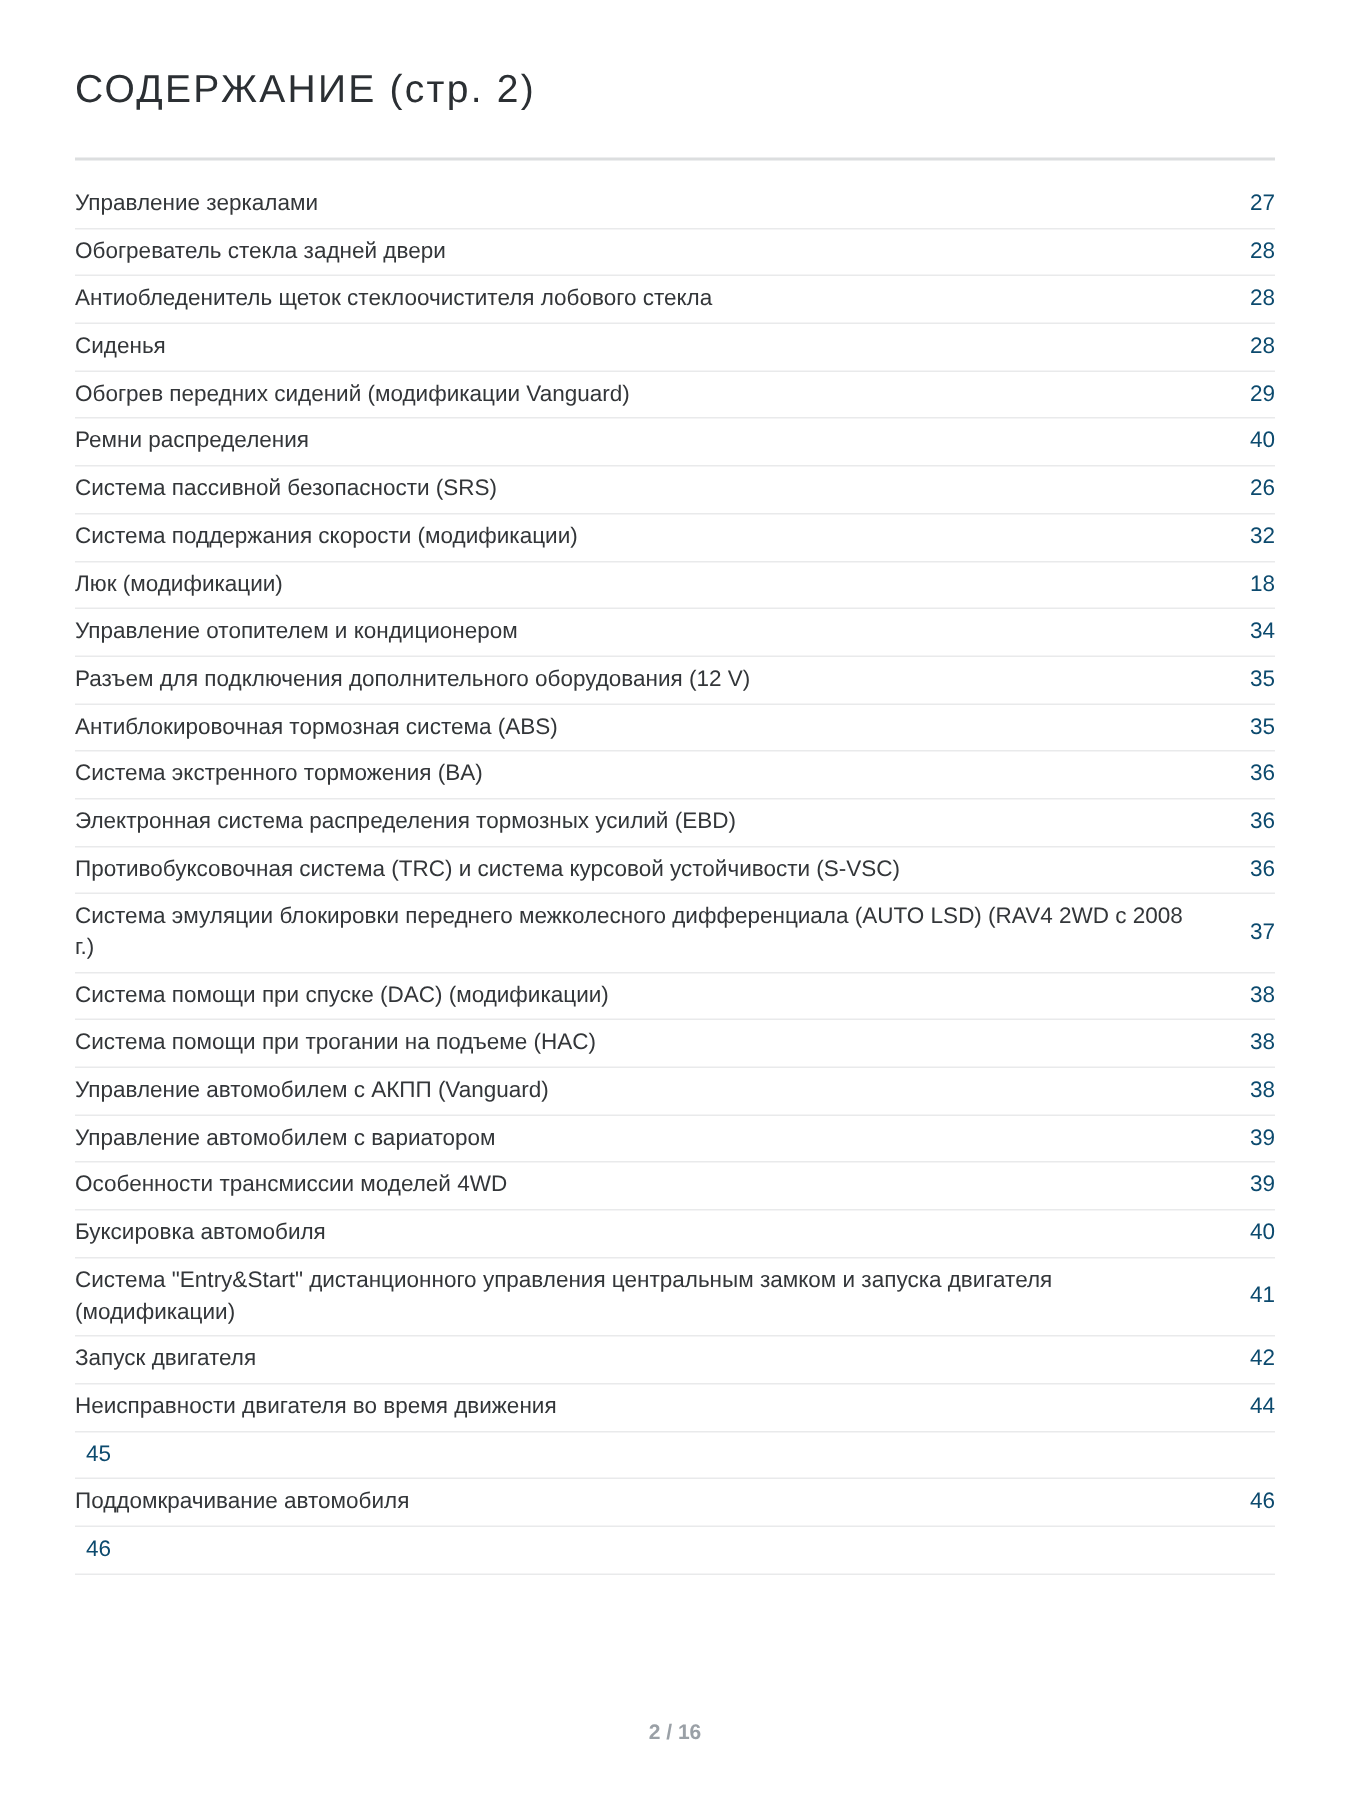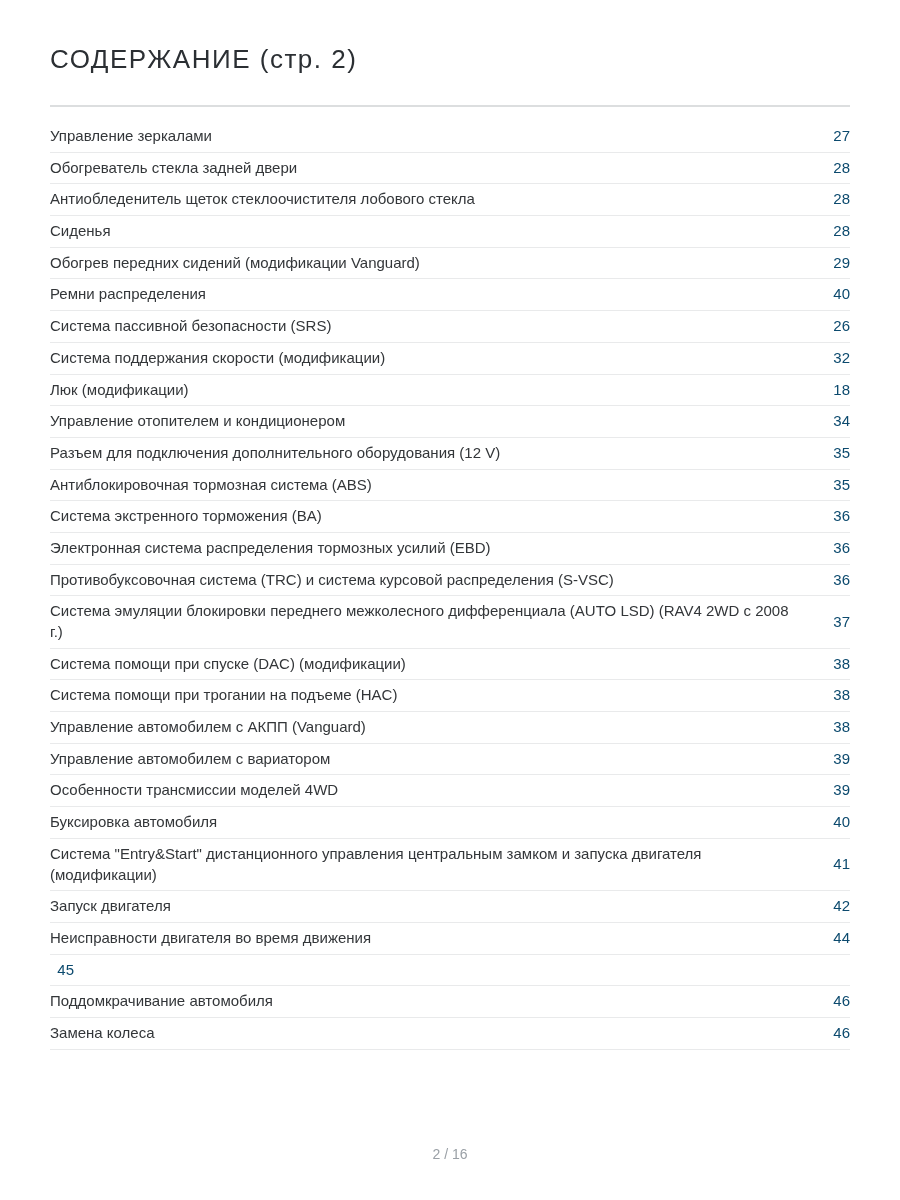--- a/index.html
+++ b/index.html
@@ -57,20 +57,21 @@
     min-width: 24px;
   }
   .footer {
     position: absolute;
     left: 0;
     bottom: 38px;
     width: 100%;
     text-align: center;
     font-size: 14px;
     color: #9aa0a6;
+    font-weight: bold;
   }
 </style>
 </head>
 <body>
 
 <div class="page">
   <h1 class="page-title">СОДЕРЖАНИЕ (стр. 2)</h1>
 
   <hr class="top-rule">
 
@@ -125,21 +126,21 @@
       </div>
       <div class="toc-row">
         <span class="toc-title">Система экстренного торможения (BA)</span>
         <span class="toc-page">36</span>
       </div>
       <div class="toc-row">
         <span class="toc-title">Электронная система распределения тормозных усилий (EBD)</span>
         <span class="toc-page">36</span>
       </div>
       <div class="toc-row">
-        <span class="toc-title">Противобуксовочная система (TRC) и система курсовой распределения (S-VSC)</span>
+        <span class="toc-title">Противобуксовочная система (TRC) и система курсовой устойчивости (S-VSC)</span>
         <span class="toc-page">36</span>
       </div>
       <div class="toc-row">
         <span class="toc-title">Система эмуляции блокировки переднего межколесного дифференциала (AUTO LSD) (RAV4 2WD с 2008 г.)</span>
         <span class="toc-page">37</span>
       </div>
       <div class="toc-row">
         <span class="toc-title">Система помощи при спуске (DAC) (модификации)</span>
         <span class="toc-page">38</span>
       </div>
@@ -176,19 +177,18 @@
         <span class="toc-page">44</span>
       </div>
       <div class="toc-row">
         <span class="toc-page">45</span>
       </div>
       <div class="toc-row">
         <span class="toc-title">Поддомкрачивание автомобиля</span>
         <span class="toc-page">46</span>
       </div>
       <div class="toc-row">
-        <span class="toc-title">Замена колеса</span>
         <span class="toc-page">46</span>
       </div>
     </div>
 
   <div class="footer">2 / 16</div>
 </div>
 
 </body></html>

